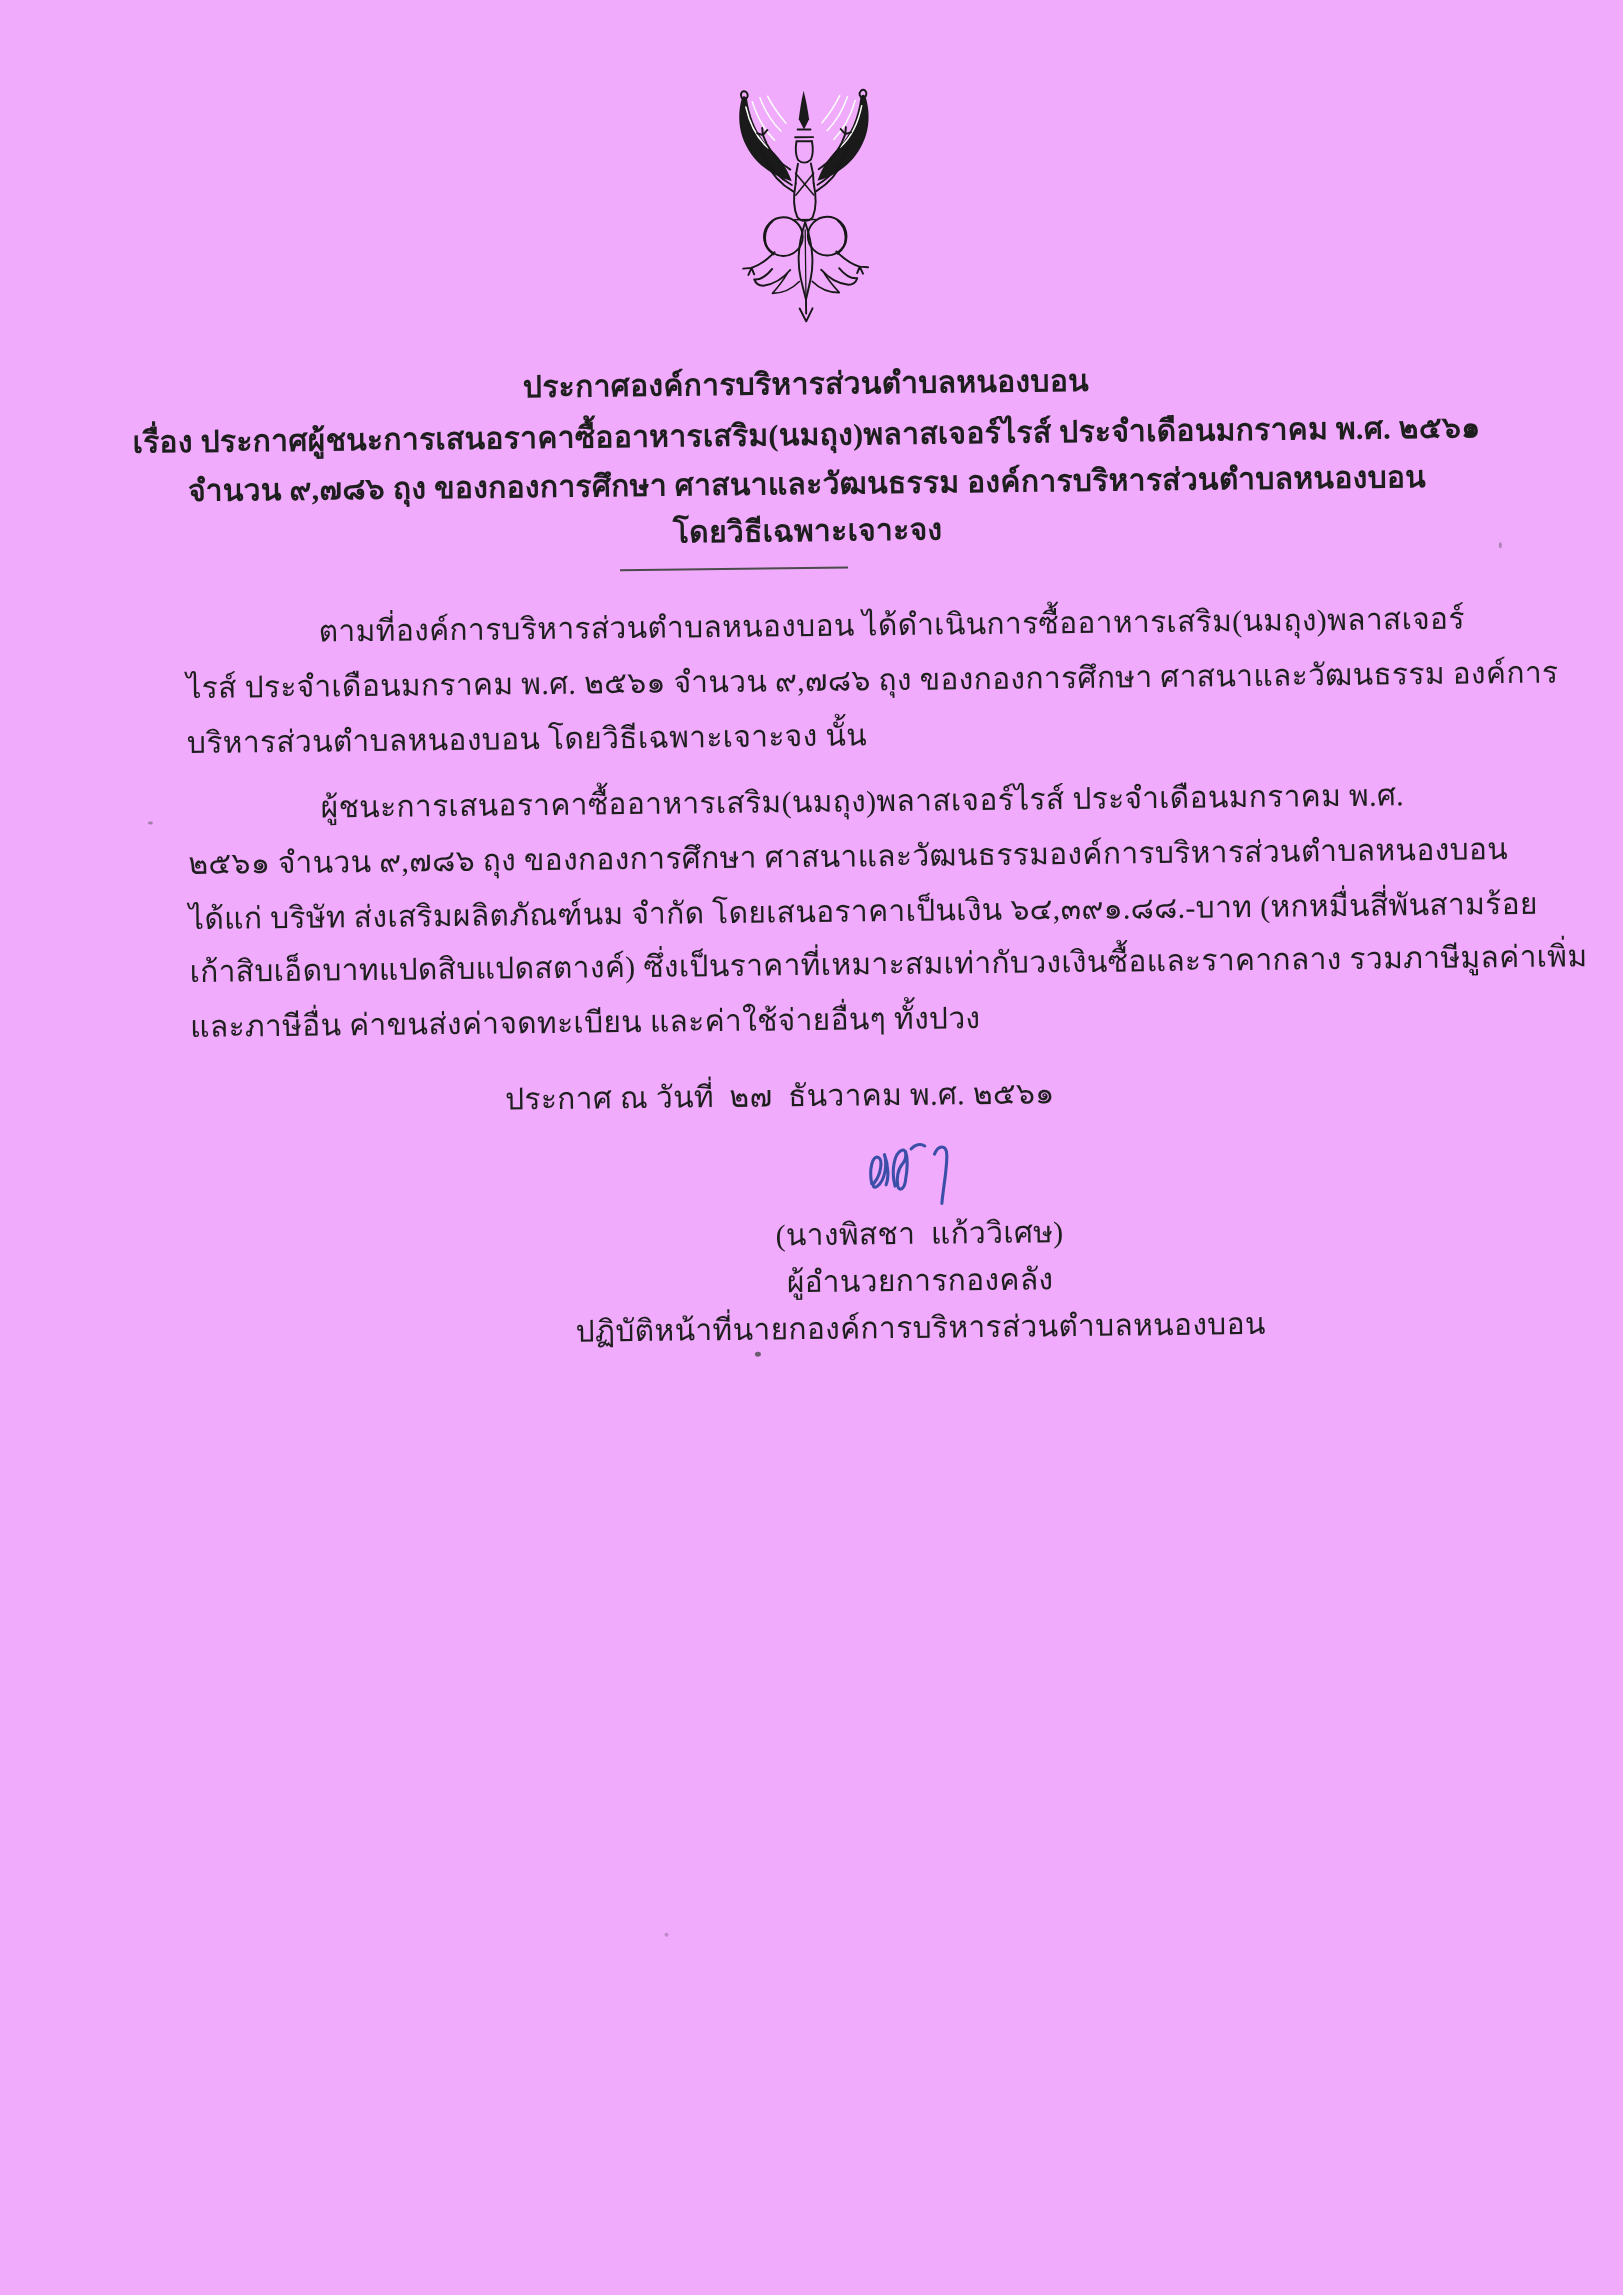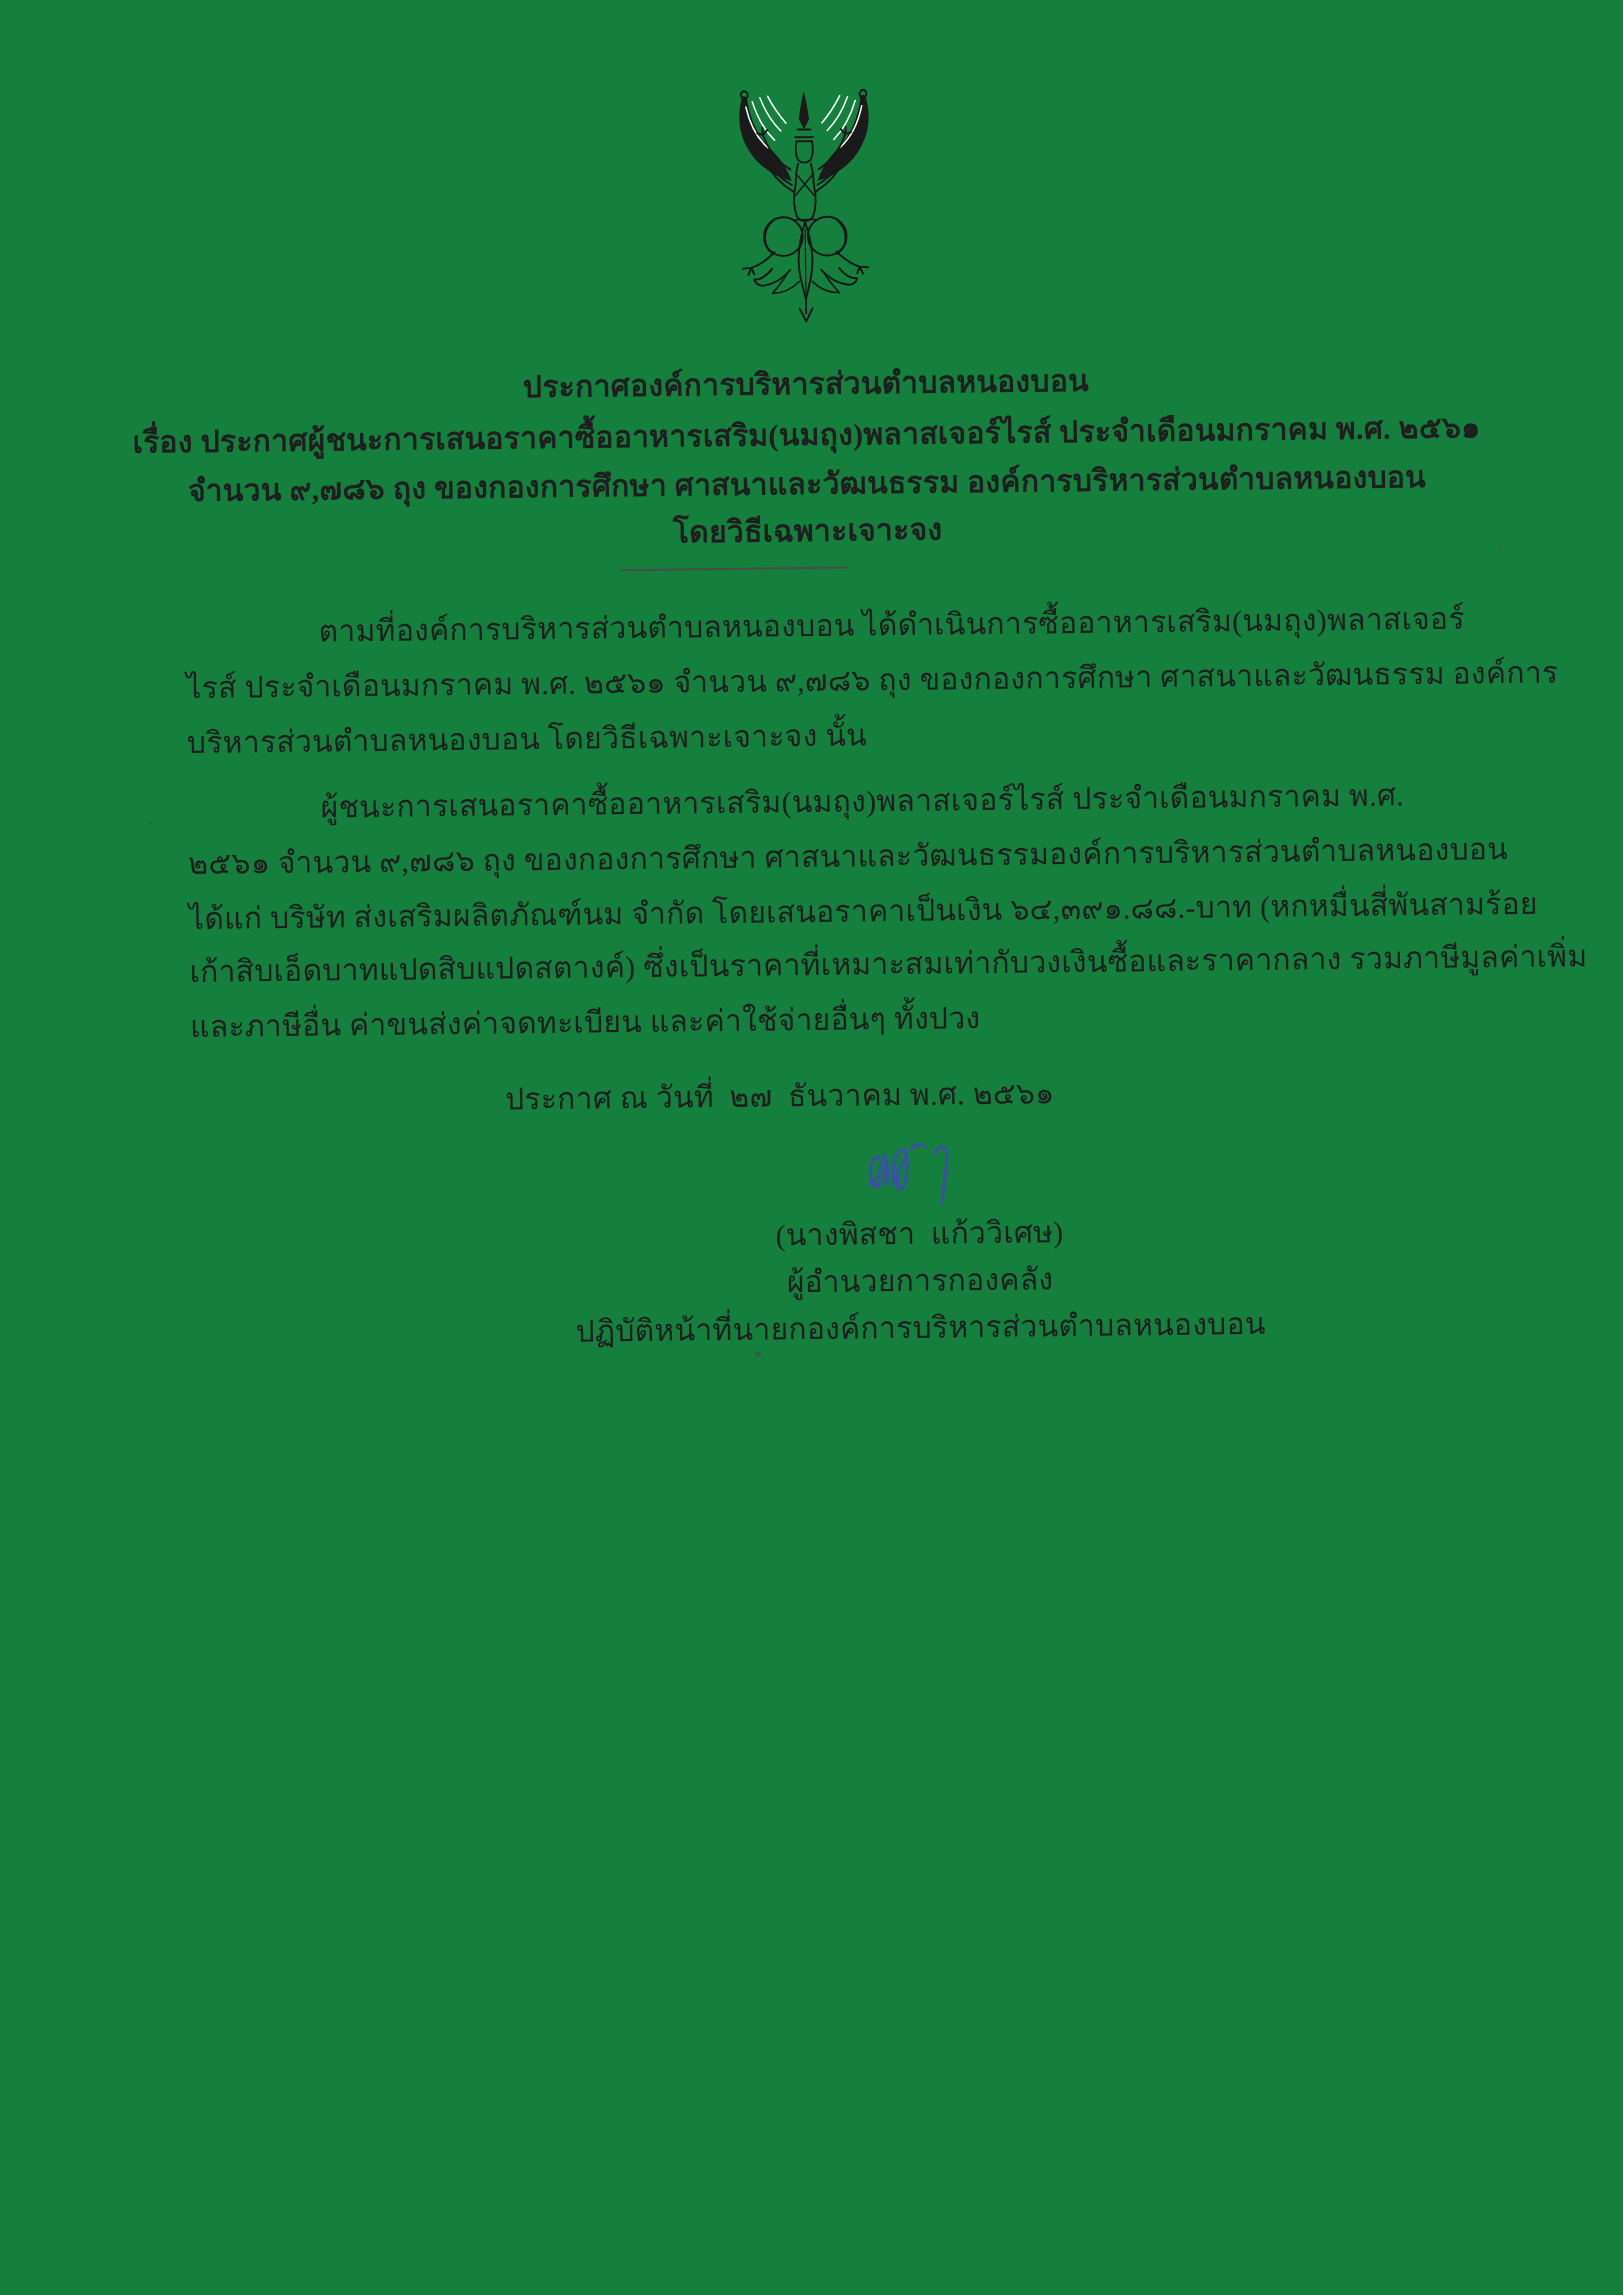--- a/index.html
+++ b/index.html
@@ -4,21 +4,21 @@
 <style>
   html,body{margin:0;padding:0;}
   body{
     width:1624px;height:2295px;
     background:#f6f6f5;
     font-family:"Liberation Serif","DejaVu Serif",serif;
     position:relative;
   }
   .page{
     position:absolute;inset:0;
-    background:#15803d;
+    background:#f0abfc;
     overflow:hidden;
   }
   .content{
     position:absolute;inset:0;
     transform:rotate(-0.65deg);
     transform-origin:50% 40%;
     color:#1e1e1e;
   }
   .line{
     position:absolute;

